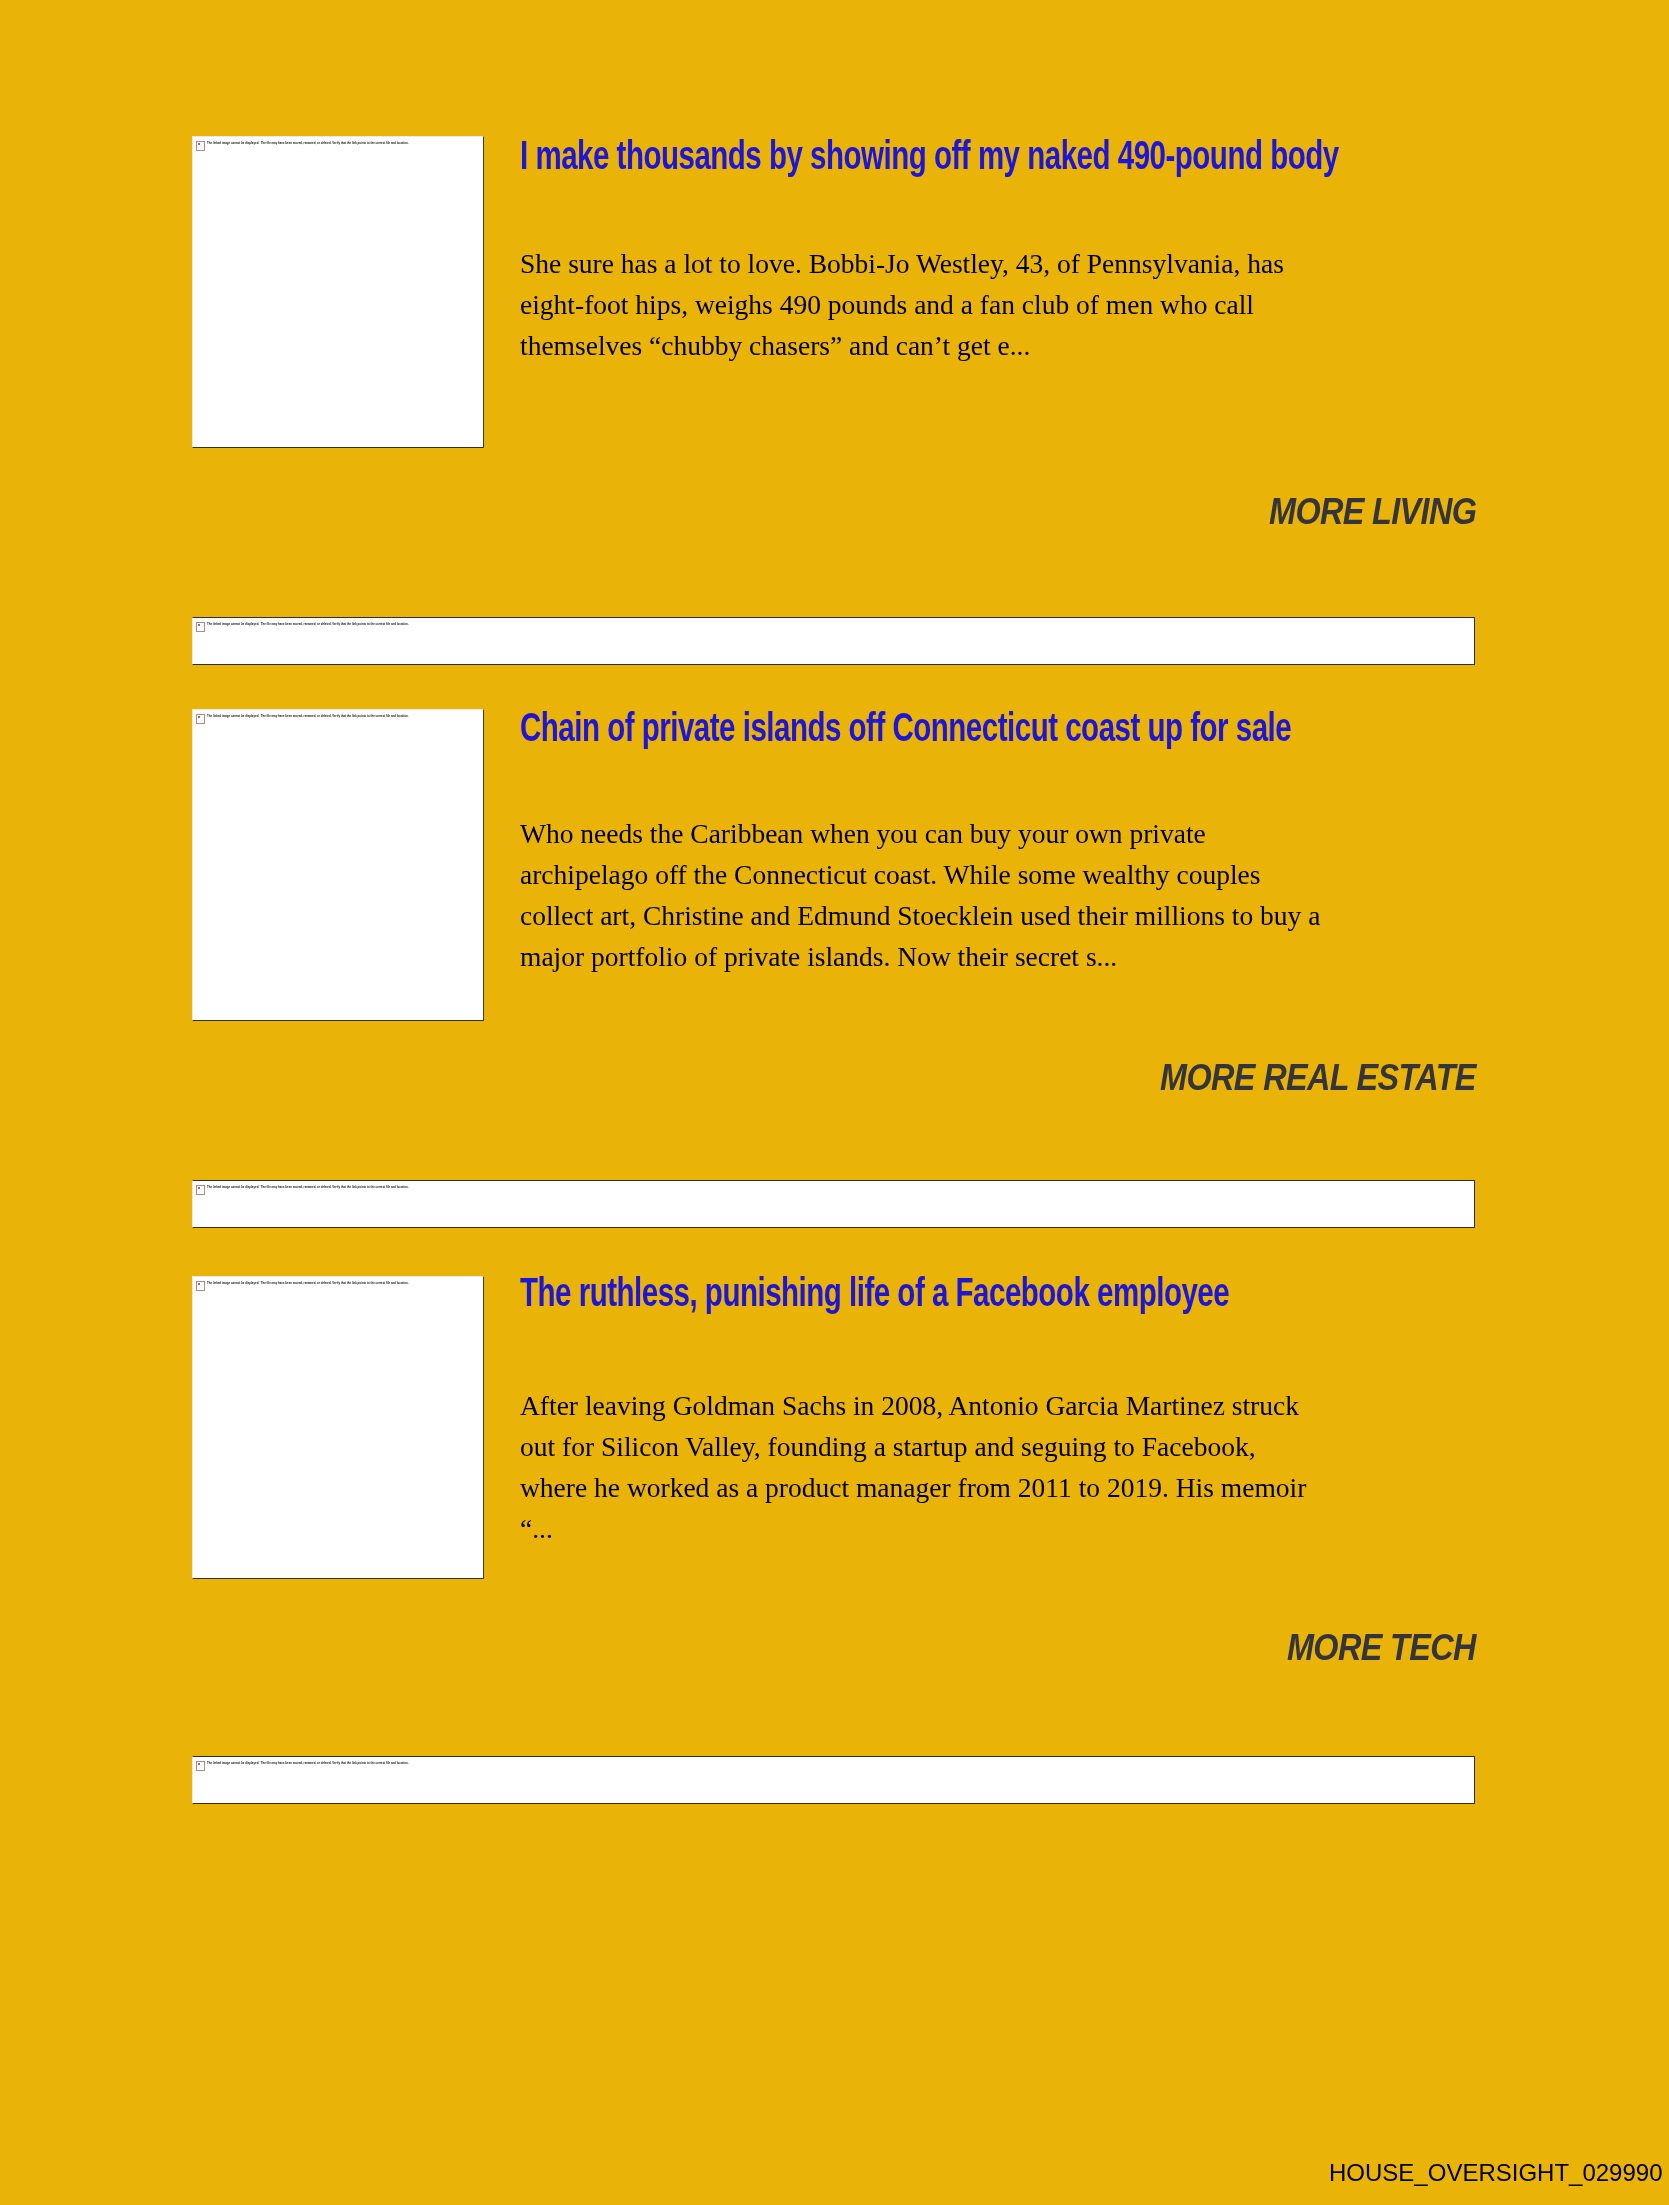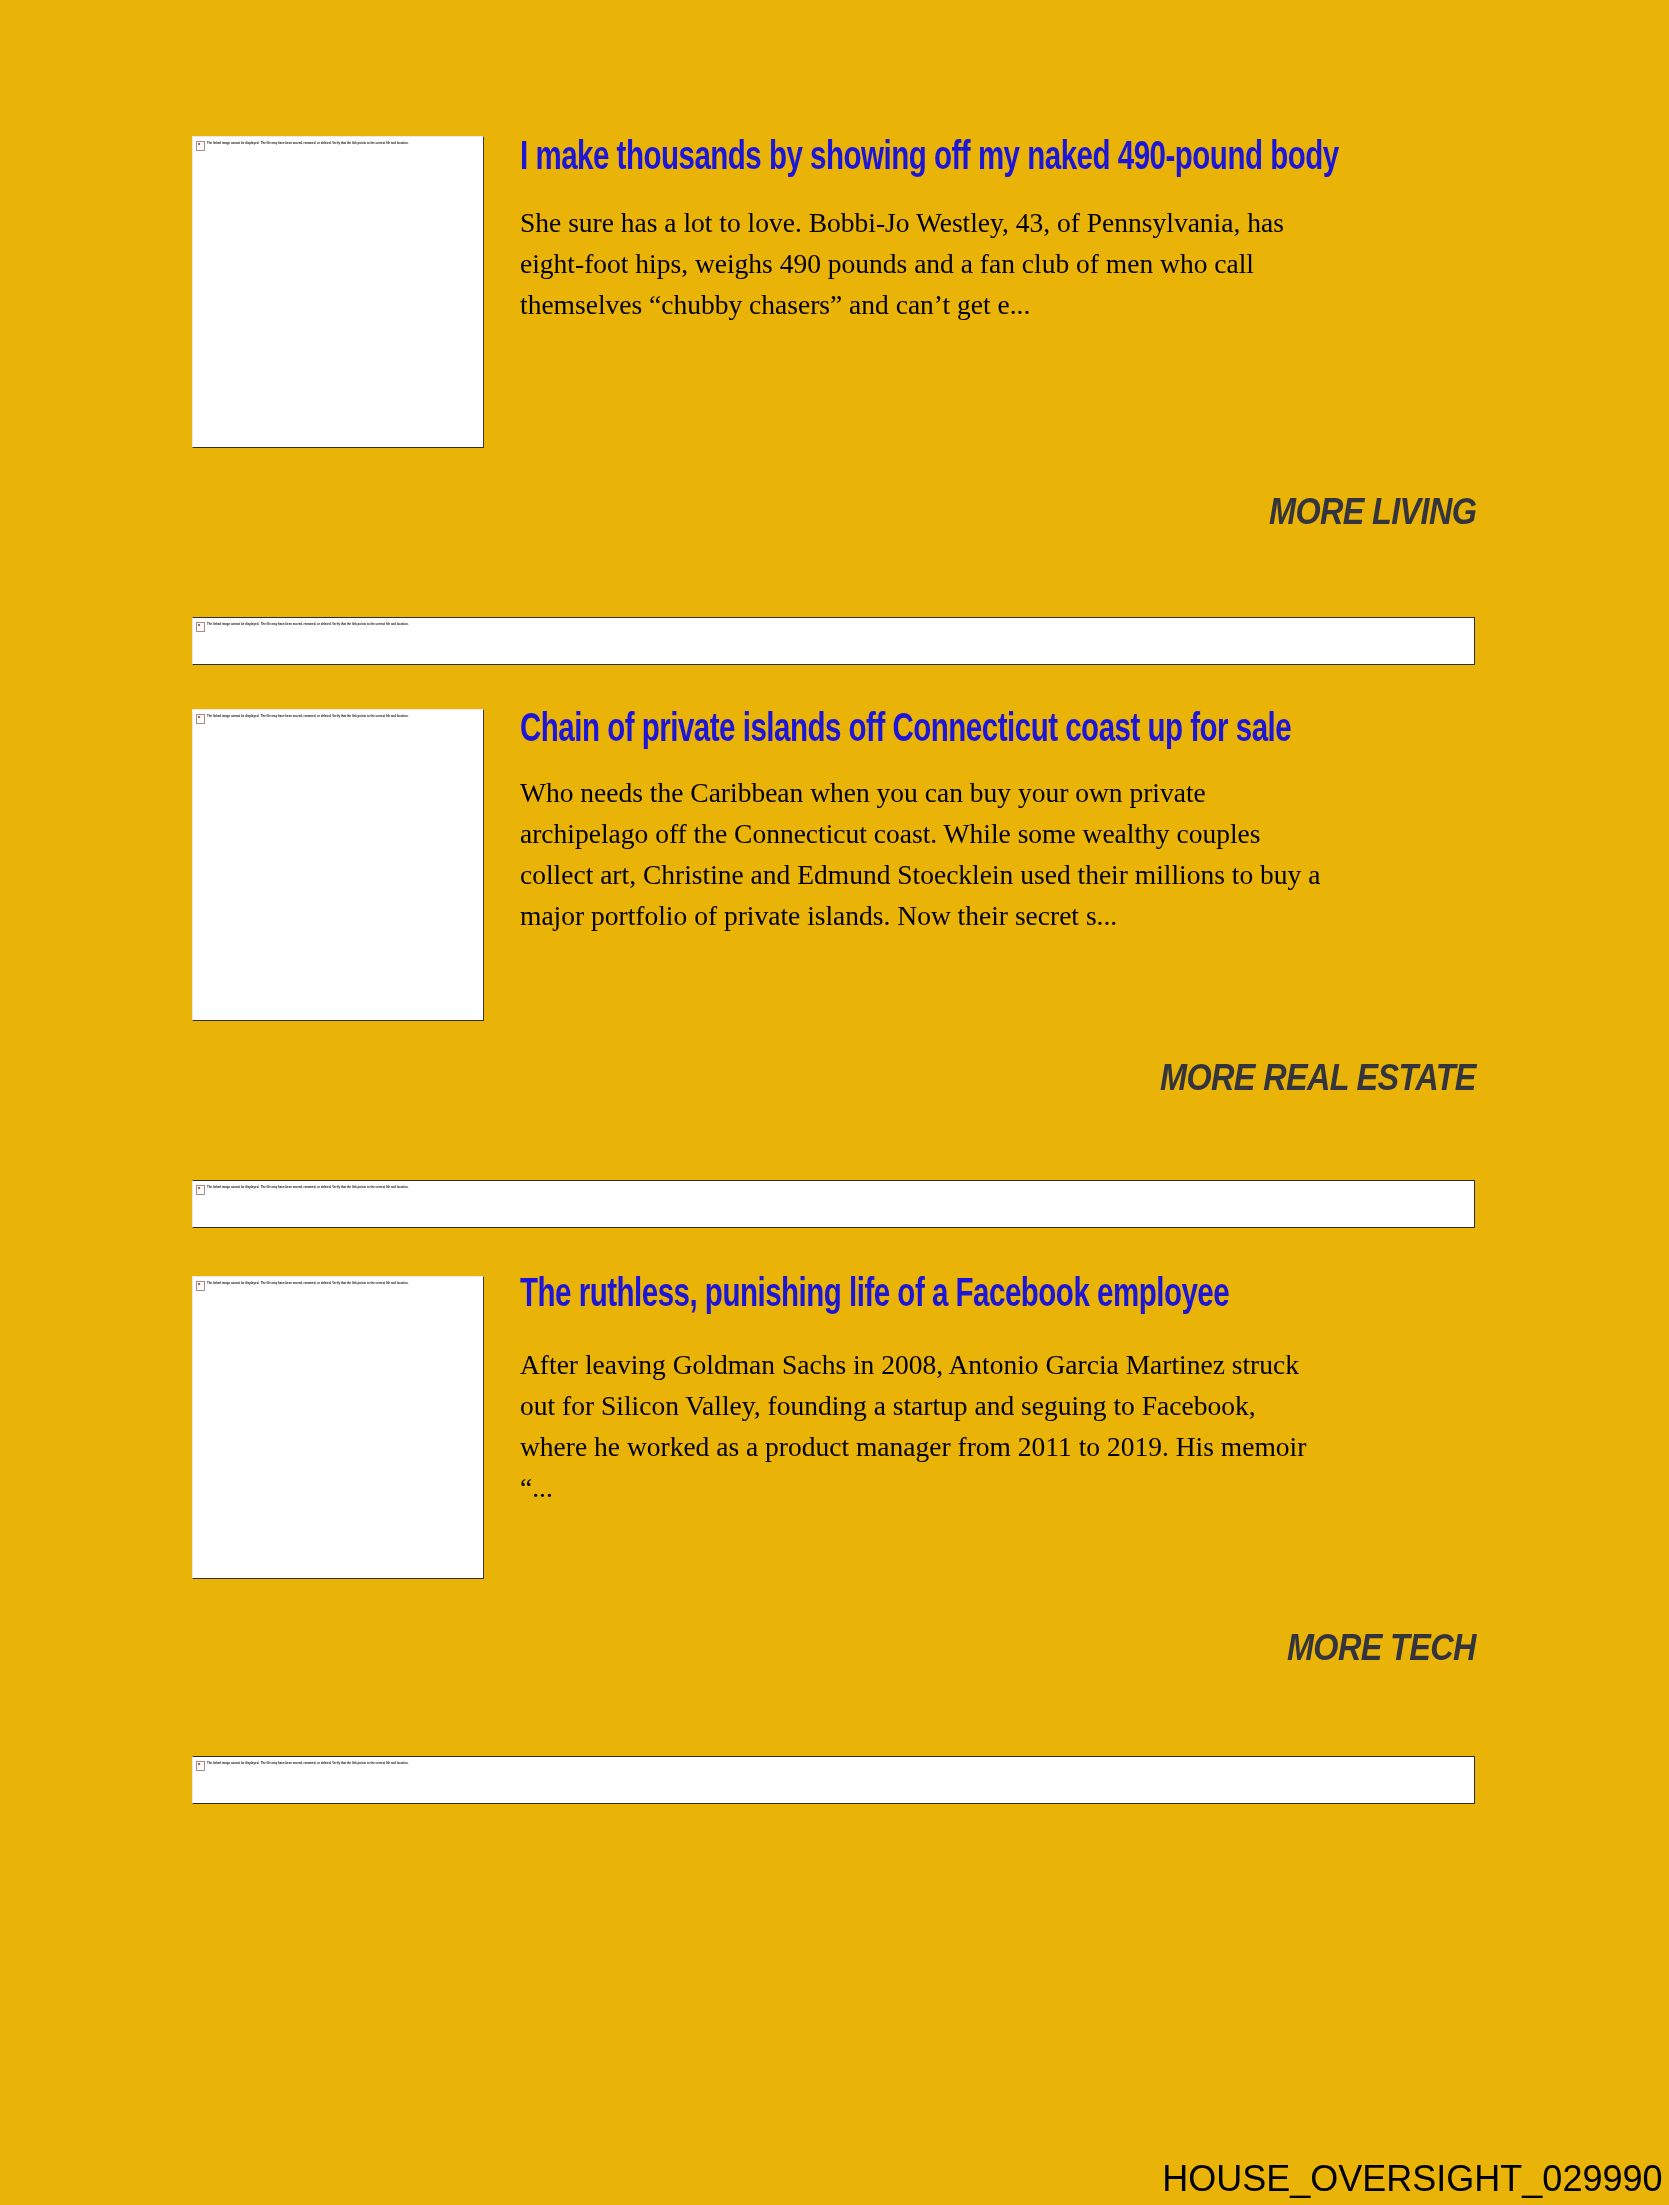--- a/index.html
+++ b/index.html
@@ -39,31 +39,32 @@
     left:520px; width:1113px; white-space:nowrap;
     font-family:"Liberation Sans", sans-serif; font-weight:bold;
     font-size:41px; line-height:1.05; letter-spacing:-0.7px; color:#1d16d6;
     transform:scaleX(0.72); transform-origin:0 0;
     cursor:pointer;
   }
   .excerpt {
     left:520px; width:1021px;
     font-family:"Liberation Serif", serif; font-size:27.5px; line-height:41px; color:#000000;
     white-space:pre-line;
+    margin-top:41px;
   }
   .more {
     right:193px; font-family:"Liberation Sans", sans-serif;
     font-weight:bold; font-style:italic; font-size:36px; line-height:1;
     letter-spacing:-0.7px; color:#34343c;
     transform:scaleX(0.9); transform-origin:100% 50%;
     cursor:pointer;
   }
   .bates {
     right:6.5px; top:2161px;
-    font-family:"Liberation Sans", sans-serif; font-size:36px; line-height:1; color:#000000;
+    font-family:"Liberation Sans", sans-serif; font-size:24px; line-height:1; color:#000000;
   }
 </style>
 </head>
 <body>
 
 <div class="page">
 
   <div class="abs placeholder-box" style="top:136px;height:310px;">
     <div class="broken-row">
       <span class="broken-icon"></span>

